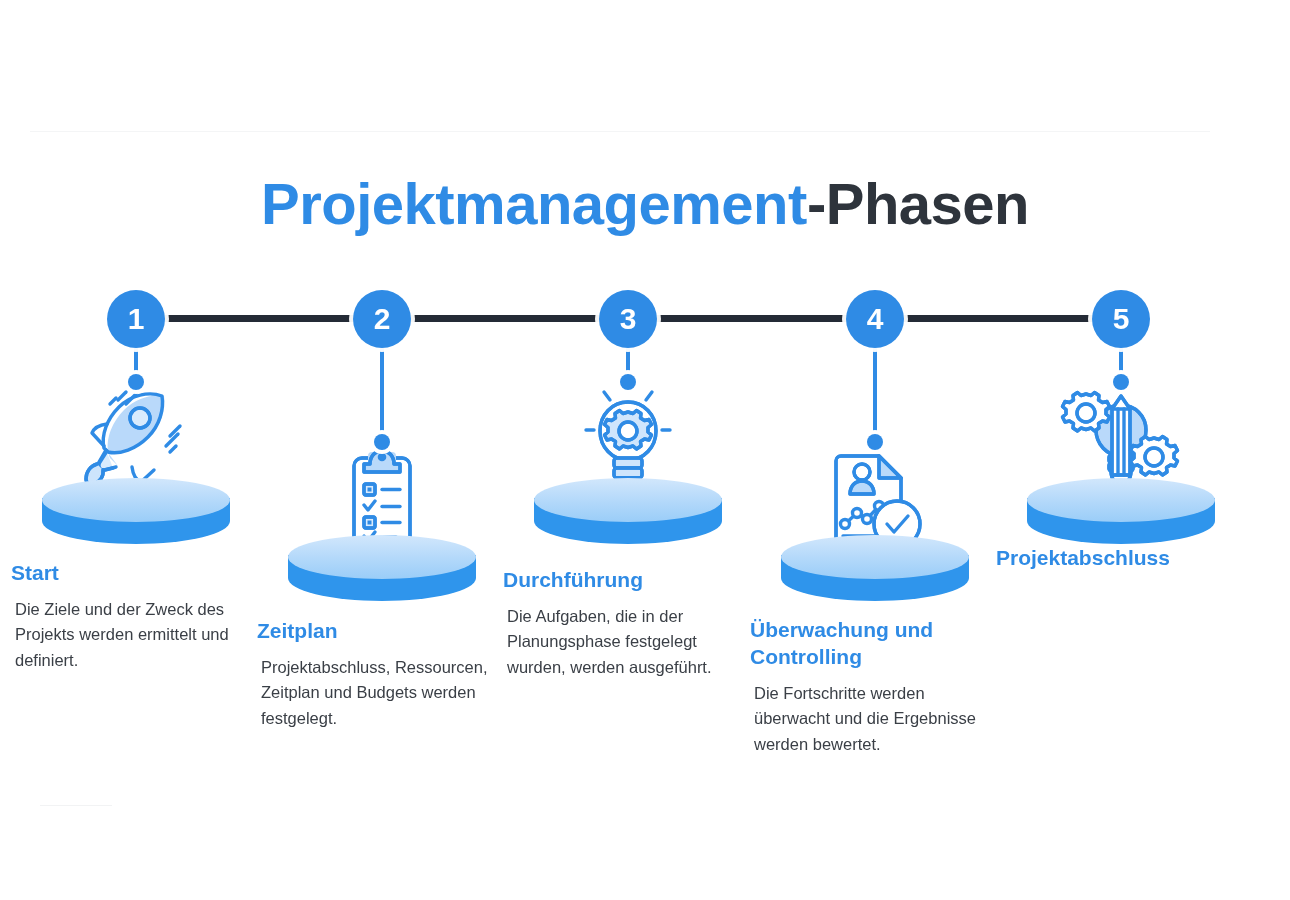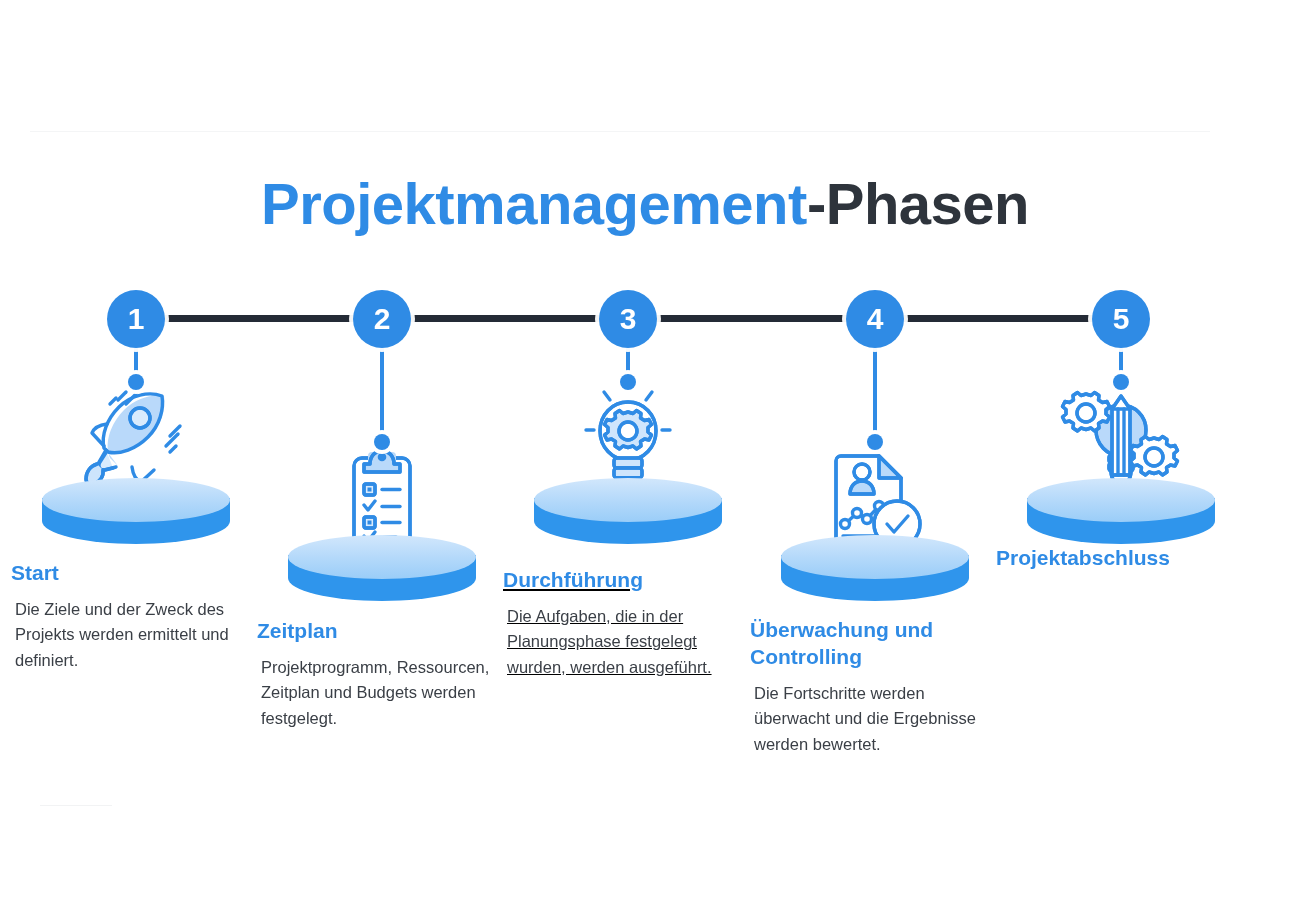--- a/index.html
+++ b/index.html
@@ -257,21 +257,21 @@
       </svg>
     </div>
 
     <div class="pedestal" style="top:535px;">
       <div class="ped-side"></div>
       <div class="ped-top"></div>
     </div>
 
     <div class="caption" style="top:618px;">
       <h3>Zeitplan</h3>
-      <p>Projektprogramm, Ressourcen, Zeitplan und Budgets werden festgelegt.</p>
+      <p>Projektabschluss, Ressourcen, Zeitplan und Budgets werden festgelegt.</p>
     </div>
   </div>
 
   <div class="step" style="left:628px;">
     <div class="marker-wrap">
       <div class="drop" style="height:36px;"></div>
       <div class="drop-dot" style="top:84px;"></div>
       <div class="marker">3</div>
     </div>
 
@@ -298,21 +298,21 @@
           <path d="M58 96 h24 c0 9 -5 15 -12 15 c-7 0 -12 -6 -12 -15 z"></path>
         </g>
       </svg>
     </div>
 
     <div class="pedestal" style="top:478px;">
       <div class="ped-side"></div>
       <div class="ped-top"></div>
     </div>
 
-    <div class="caption" style="top:567px;text-decoration:underline;">
+    <div class="caption" style="top:567px;">
       <h3>Durchführung</h3>
       <p>Die Aufgaben, die in der Planungsphase festgelegt wurden, werden ausgeführt.</p>
     </div>
   </div>
 
   <div class="step" style="left:875px;">
     <div class="marker-wrap">
       <div class="drop" style="height:96px;"></div>
       <div class="drop-dot" style="top:144px;"></div>
       <div class="marker">4</div>

